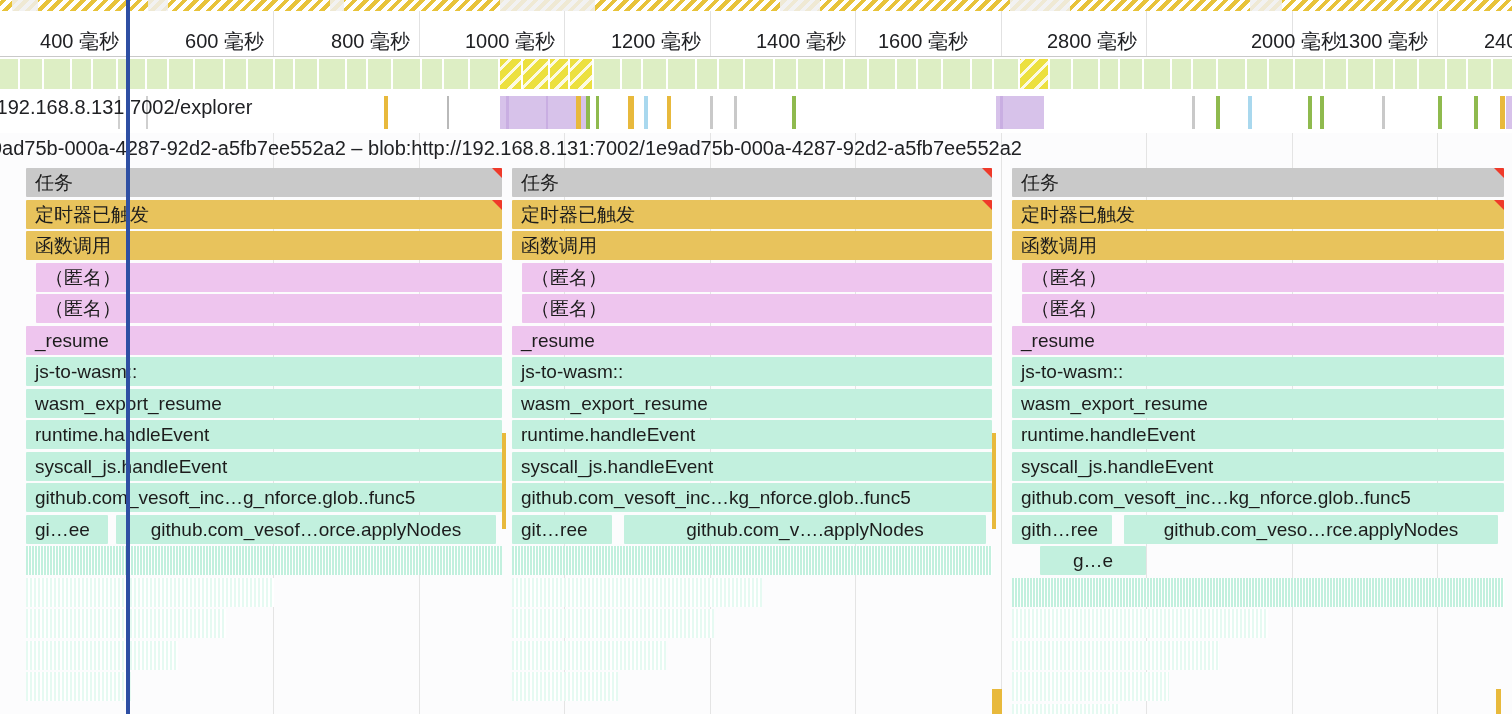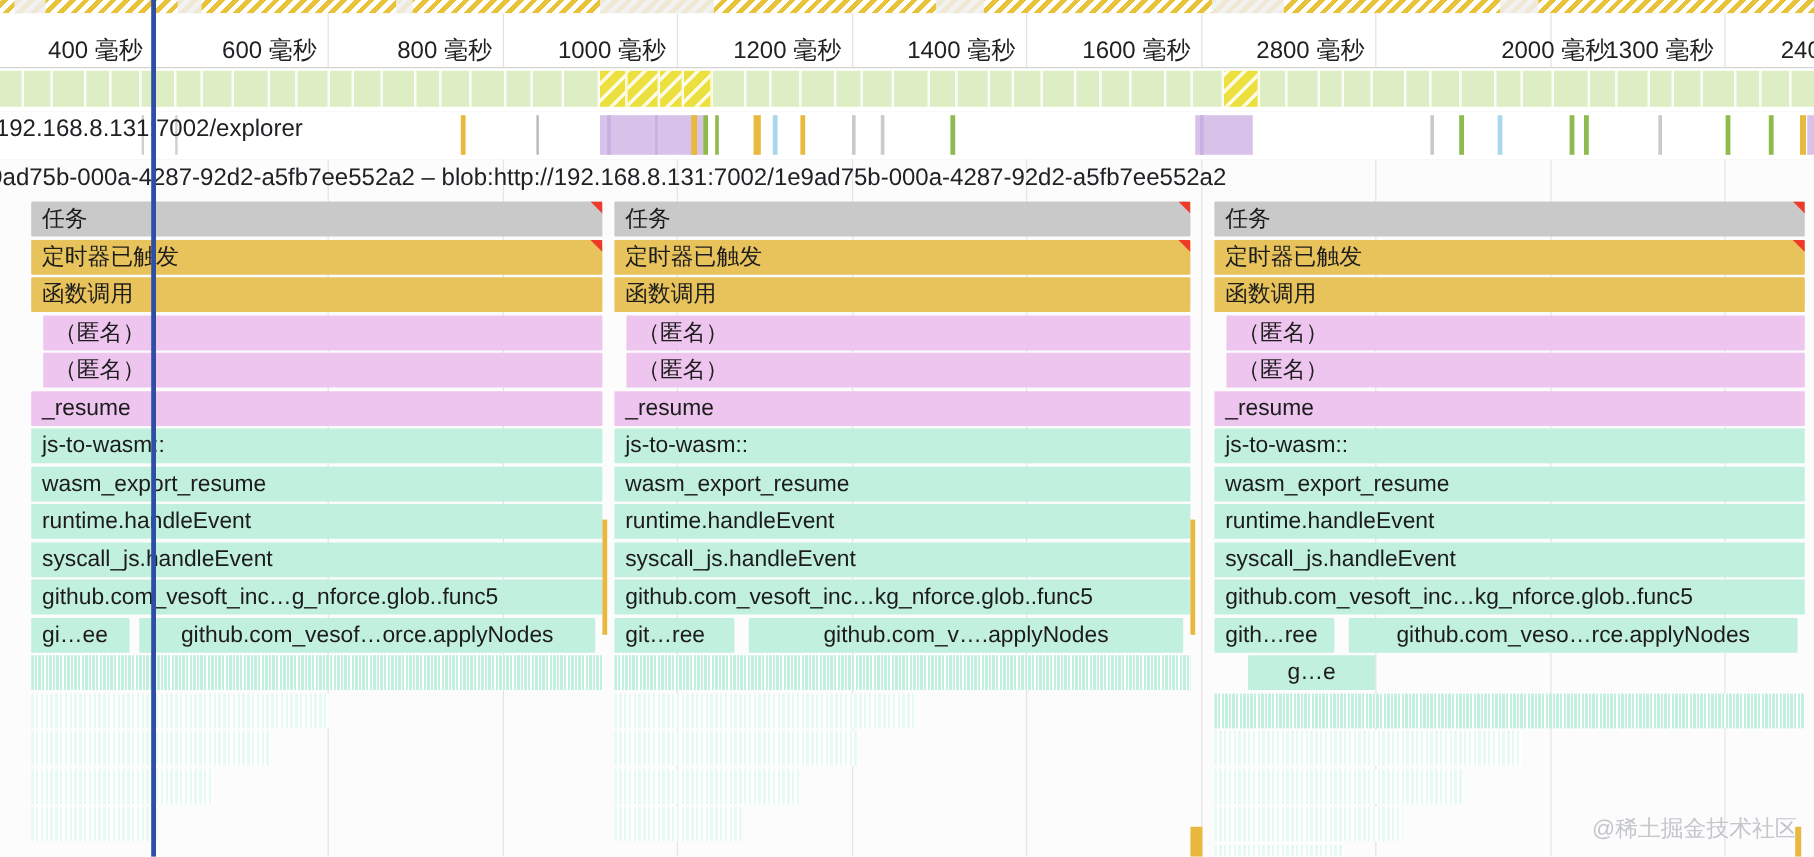--- a/index.html
+++ b/index.html
@@ -116,21 +116,21 @@
         <div class="lbl" style="left: 128px; width: 136px;">600 毫秒</div>
         <div class="tickline" style="left: 419px;"></div>
         <div class="lbl" style="left: 274px; width: 136px;">800 毫秒</div>
         <div class="tickline" style="left: 564px;"></div>
         <div class="lbl" style="left: 419px; width: 136px;">1000 毫秒</div>
         <div class="tickline" style="left: 710px;"></div>
         <div class="lbl" style="left: 565px; width: 136px;">1200 毫秒</div>
         <div class="tickline" style="left: 855px;"></div>
         <div class="lbl" style="left: 710px; width: 136px;">1400 毫秒</div>
         <div class="tickline" style="left: 1001px;"></div>
-        <div class="lbl" style="left: 856px; width: 136px;">1600 毫秒</div>
+        <div class="lbl" style="left: 832px; width: 136px;">1600 毫秒</div>
         <div class="tickline" style="left: 1146px;"></div>
         <div class="lbl" style="left: 1001px; width: 136px;">2800 毫秒</div>
         <div class="tickline" style="left: 1292px;"></div>
         <div class="lbl" style="left: 1205px; width: 136px;">2000 毫秒</div>
         <div class="tickline" style="left: 1437px;"></div>
         <div class="lbl" style="left: 1292px; width: 136px;">1300 毫秒</div>
         <div class="lbl" style="left: 1438px; width: 136px;">2400 毫秒</div>
       </div>
   </div>
 
@@ -308,18 +308,17 @@
           <div class="microfaint" style="left: 0px; top: 441px; width: 255.84px;"></div>
           <div class="microfaint" style="left: 0px; top: 472.5px; width: 206.64px;"></div>
           <div class="microfaint" style="left: 0px; top: 504px; width: 157.44px;"></div>
           <div class="microfaint" style="left: 0px; top: 535.5px; width: 108.24px;"></div>
         </div>
         <div class="ambar" style="left: 502px; top: 300px; width: 4px; height: 96px;"></div>
         <div class="ambar" style="left: 992px; top: 300px; width: 4px; height: 96px;"></div>
         <div class="ambar" style="left: 992px; top: 556px; width: 10px; height: 34px;"></div>
         <div class="ambar" style="left: 1496px; top: 556px; width: 5px; height: 60px;"></div>
       </div>
-    <div class="watermark">@稀土掘金技术社区</div>
   </div>
 
   <div class="playhead" style="left: 126px;"></div>
 
 </div>
 
 </body></html>

